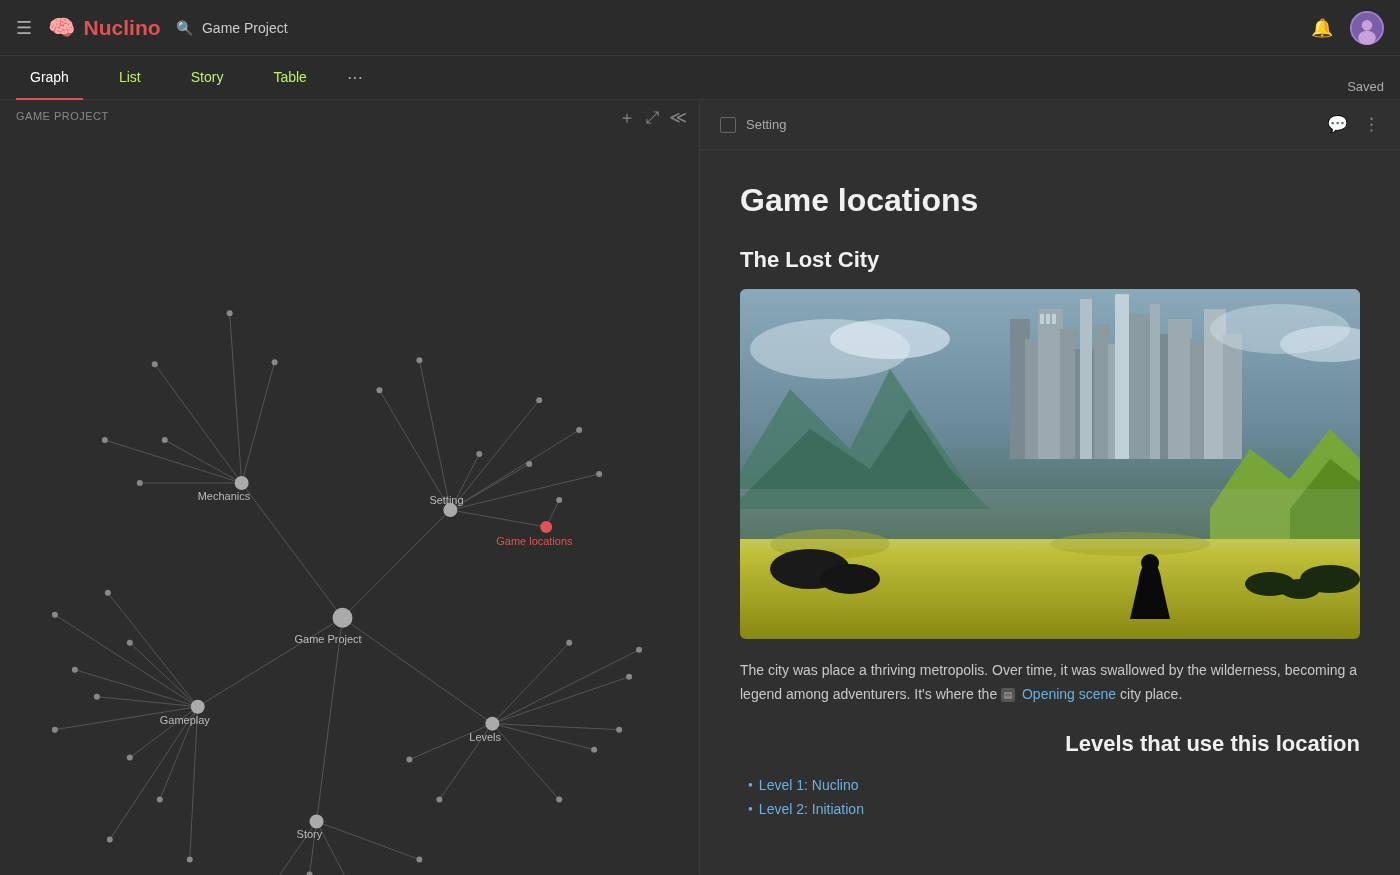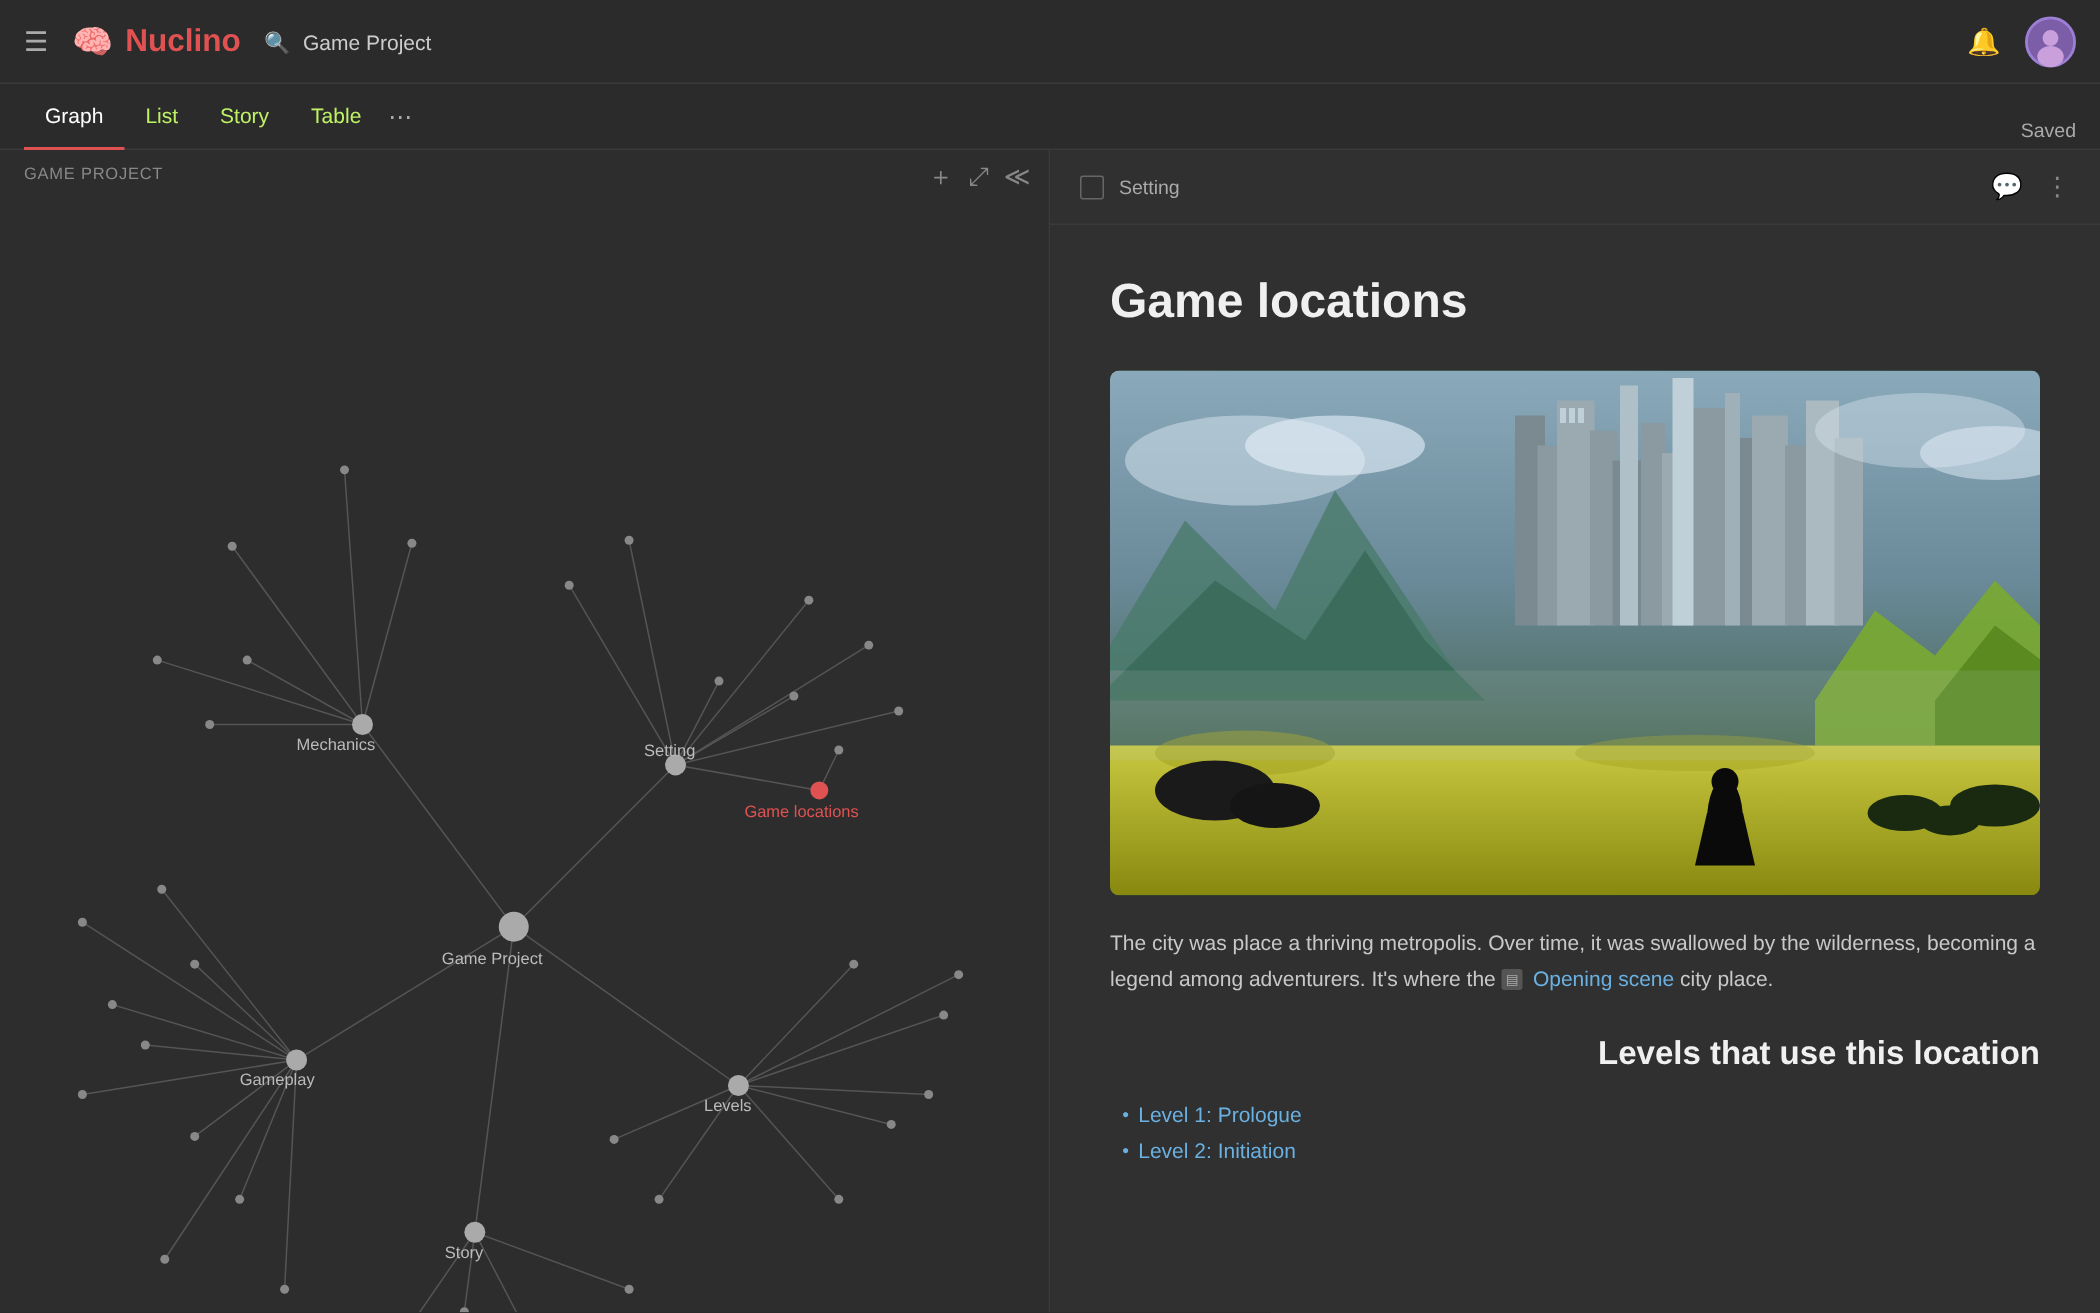--- a/index.html
+++ b/index.html
@@ -18,21 +18,21 @@
     .search-bar { display: flex; align-items: center; gap: 8px; color: #aaa; font-size: 14px; }
     .search-icon { font-size: 14px; }
     .nav-right { margin-left: auto; display: flex; align-items: center; gap: 16px; }
     .bell-icon { color: #aaa; font-size: 18px; cursor: pointer; }
     .avatar-placeholder { width: 34px; height: 34px; border-radius: 50%; background: #7b5ea7; border: 2px solid #9b7fd4; display: flex; align-items: center; justify-content: center; font-size: 14px; color: #fff; cursor: pointer; }
 
     
     .tab-bar {
       display: flex; align-items: center; height: 44px;
       background: #2b2b2b; border-bottom: 1px solid #3a3a3a;
-      padding: 0 16px; gap: 0;
+      padding: 0 16px; gap: 22px;
     }
     .tab {
       padding: 8px 14px; font-size: 14px; color: #bef264; cursor: pointer;
       border-bottom: 2px solid transparent; height: 44px; display: flex; align-items: center;
     }
     .tab.active { color: #fff; border-bottom-color: #e05252; }
     .tab-more { color: #aaa; cursor: pointer; margin-left: 4px; font-size: 16px; }
     .saved-label { margin-left: auto; color: #aaa; font-size: 13px; margin-top: 17px; }
 
     
@@ -267,20 +267,21 @@
     <div class="doc-header">
       <div class="doc-header-checkbox"></div>
       <span class="doc-header-title">Setting</span>
       <div class="doc-header-actions">
         <span class="doc-icon">💬</span>
         <span class="doc-icon">⋮</span>
       </div>
     </div>
     <div class="doc-content">
       <h1 class="doc-main-title">Game locations</h1>
+      <h2 class="doc-section-title">The Lost City</h2>
 
       <div class="doc-image">
         <svg width="100%" height="350" viewBox="0 0 640 350" preserveAspectRatio="xMidYMid slice">
 
           <defs>
             <linearGradient id="skyGrad" x1="0" y1="0" x2="0" y2="1">
               <stop offset="0%" stop-color="#8aaabb"></stop>
               <stop offset="40%" stop-color="#6a8a9a"></stop>
               <stop offset="70%" stop-color="#4a6a5a"></stop>
               <stop offset="100%" stop-color="#2a4a3a"></stop>
@@ -351,21 +352,21 @@
         <span class="inline-icon">▤</span>
         <a class="doc-link">Opening scene</a>
         <span>city place.</span>
       </p>
 
       <div class="levels-section">
         <h2 class="doc-section-title">Levels that use this location</h2>
         <ul class="levels-list">
           <li>
             <span class="bullet">●</span>
-            <a class="doc-link">Level 1: Prologue</a>
+            <a class="doc-link">Level 1: Nuclino</a>
           </li>
           <li>
             <span class="bullet">●</span>
             <a class="doc-link">Level 2: Initiation</a>
           </li>
         </ul>
       </div>
     </div>
   </div>
 

